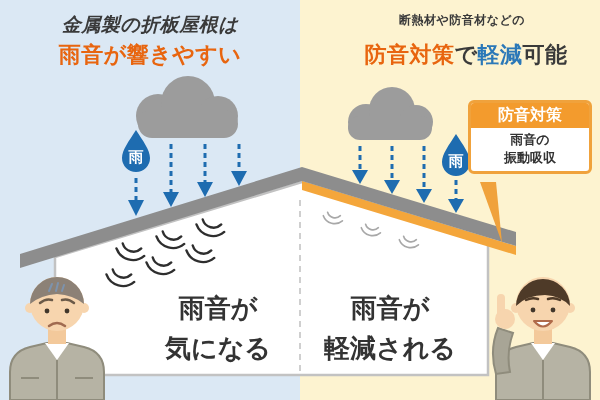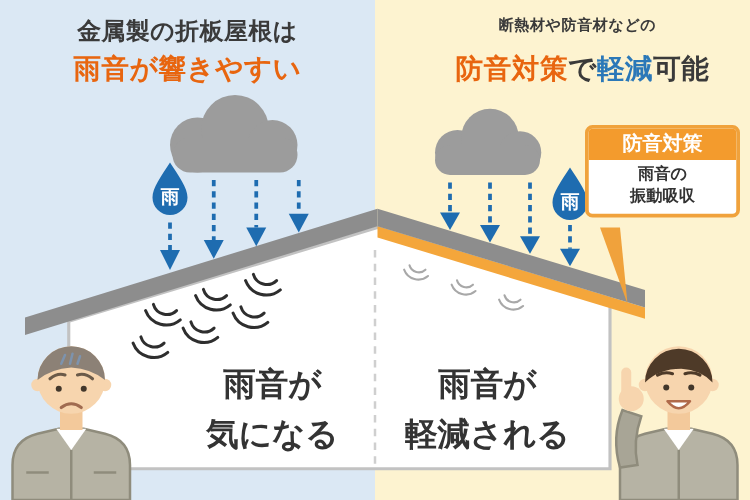--- a/index.html
+++ b/index.html
@@ -3,21 +3,21 @@
 <meta charset="utf-8">
 <style>
   * { margin:0; padding:0; box-sizing:border-box; }
   html,body { background:#ffffff; font-family:"DejaVu Sans","Liberation Sans",sans-serif; }
   .canvas { position:relative; width:600px; height:400px; overflow:hidden; }
   .bg-left  { position:absolute; left:0;   top:0; width:300px; height:400px; background:#dbe8f4; }
   .bg-right { position:absolute; left:300px; top:0; width:300px; height:400px; background:#fdf3d0; }
   .scene { position:absolute; left:0; top:0; }
 
   .title { position:absolute; width:300px; text-align:center; font-weight:bold; color:#3a3a3a; letter-spacing:0.5px; }
-  .left1  { left:0;     top:12px; font-size:19px; }
+  .left1  { left:0;     top:12px; font-size:19px;font-style:italic; }
   .left2  { left:0;     top:40px; font-size:22px; color:#e8650f;text-align:center; }
   .right1 { left:312px; top:12px; font-size:12px; }
   .right2 { left:316px; top:40px; font-size:22px; }
   .c-orange { color:#e8650f; }
   .c-blue   { color:#2b78b8; }
   .c-dark   { color:#3a3a3a; }
 
   .rain-label { position:absolute; width:30px; text-align:center; color:#ffffff; font-size:15px; font-weight:bold; }
   .rain-left  { left:121px; top:148px; }
   .rain-right { left:441px; top:152px; }

